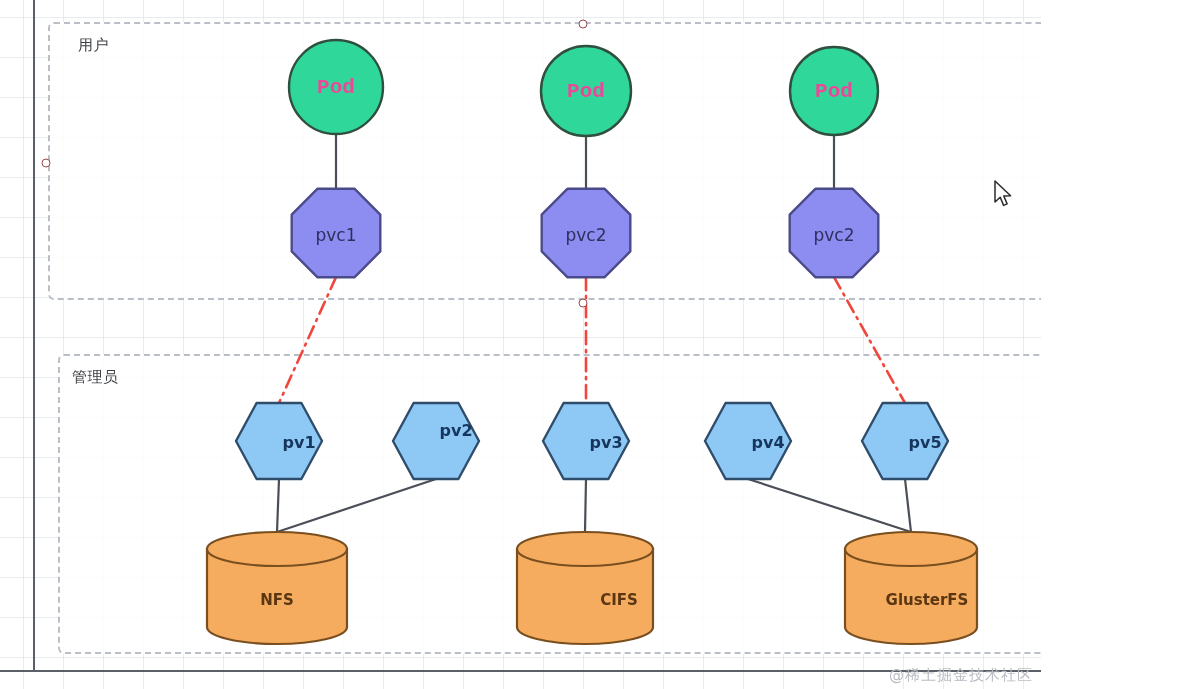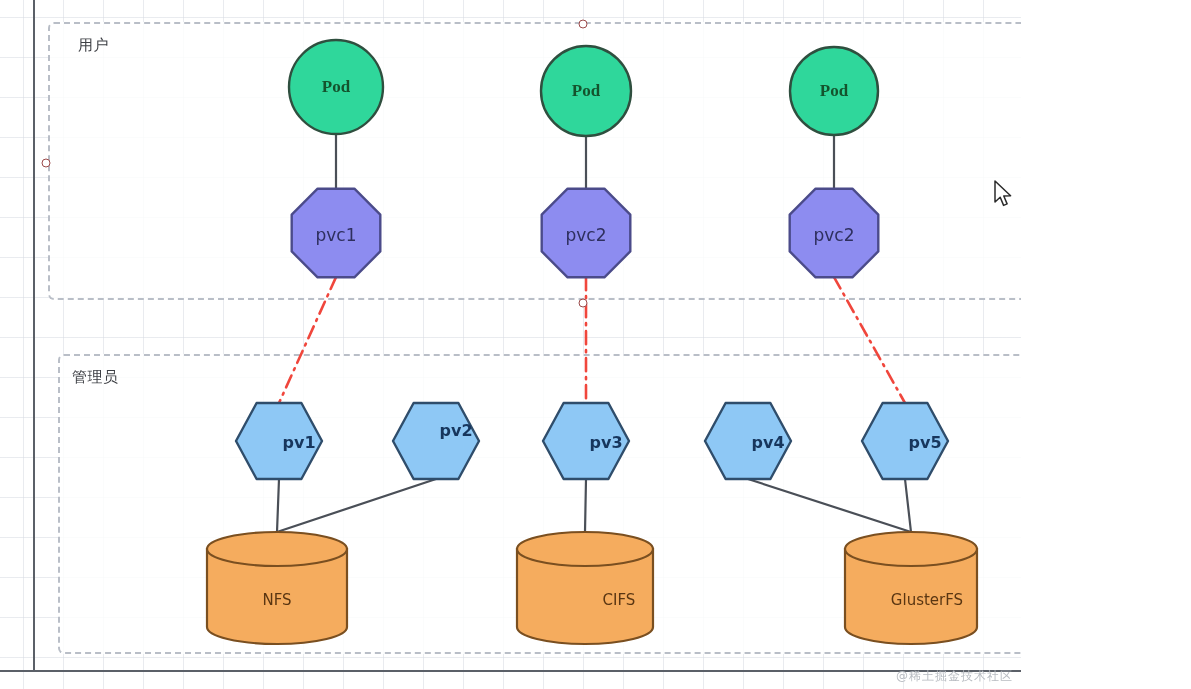--- a/index.html
+++ b/index.html
@@ -7,20 +7,21 @@
     padding: 0;
     background: #ffffff;
     font-family: "Liberation Sans", "DejaVu Sans", sans-serif;
   }
   #stage {
     position: relative;
     width: 1021px;
     height: 689px;
     overflow: hidden;
     background: #ffffff;
+    padding-left: 20px;
   }
 
   
   #grid {
     position: absolute;
     left: 0; top: 0;
     width: 1191px; height: 689px;
     background-image:
       linear-gradient(to right, rgba(215,219,226,0.55) 1px, transparent 1px),
       linear-gradient(to bottom, rgba(215,219,226,0.55) 1px, transparent 1px);
@@ -59,40 +60,40 @@
   }
 
   
   .node-label {
     position: absolute;
     transform: translate(-50%, -50%);
     white-space: nowrap;
     pointer-events: none;
   }
   .lbl-pod {
-    font-size: 17px;
+    font-size: 21px;
     font-weight: 700;
-    color: #14532d;
-    font-family: Liberation Serif, serif;
+    color: #ec4899;
+    font-family: Liberation Mono, monospace;
   }
   .lbl-pvc {
     font-size: 17px;
     color: #2e2f5e;
     font-family: "DejaVu Sans", "Liberation Sans", sans-serif;
   }
   .lbl-pv {
     font-size: 16px;
     font-weight: 700;
     color: #17365d;
     font-family: "DejaVu Sans", "Liberation Sans", sans-serif;
     margin-left: 20px;
   }
   .lbl-store {
     font-size: 15px;
-    font-weight: 400;
+    font-weight: 700;
     color: #5a3612;
     font-family: "DejaVu Sans", "Liberation Sans", sans-serif;
   }
 
   
   .handle {
     position: absolute;
     width: 9px; height: 9px;
     border: 1.6px solid #9b4a4a;
     border-radius: 50%;
@@ -105,21 +106,21 @@
   #cursor {
     position: absolute;
     pointer-events: none;
   }
 
   
   #watermark {
     position: absolute;
     right: 8px;
     bottom: 4px;
-    font-size: 12px;
+    font-size: 15px;
     color: #b8bcc2;
     font-family: "DejaVu Sans", "Liberation Sans", sans-serif;
     letter-spacing: 1px;
     white-space: nowrap;
   }
 </style>
 </head>
 <body>
 
 <div id="stage">

